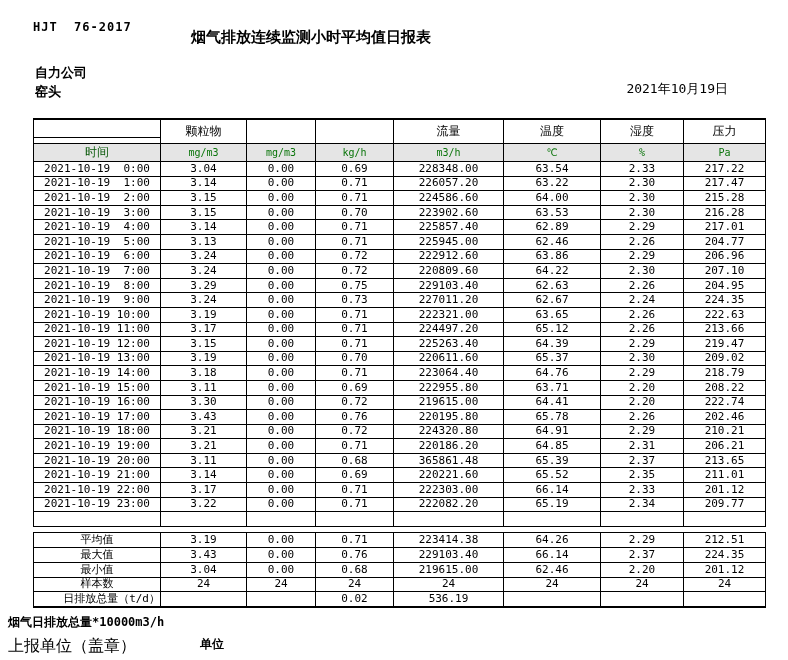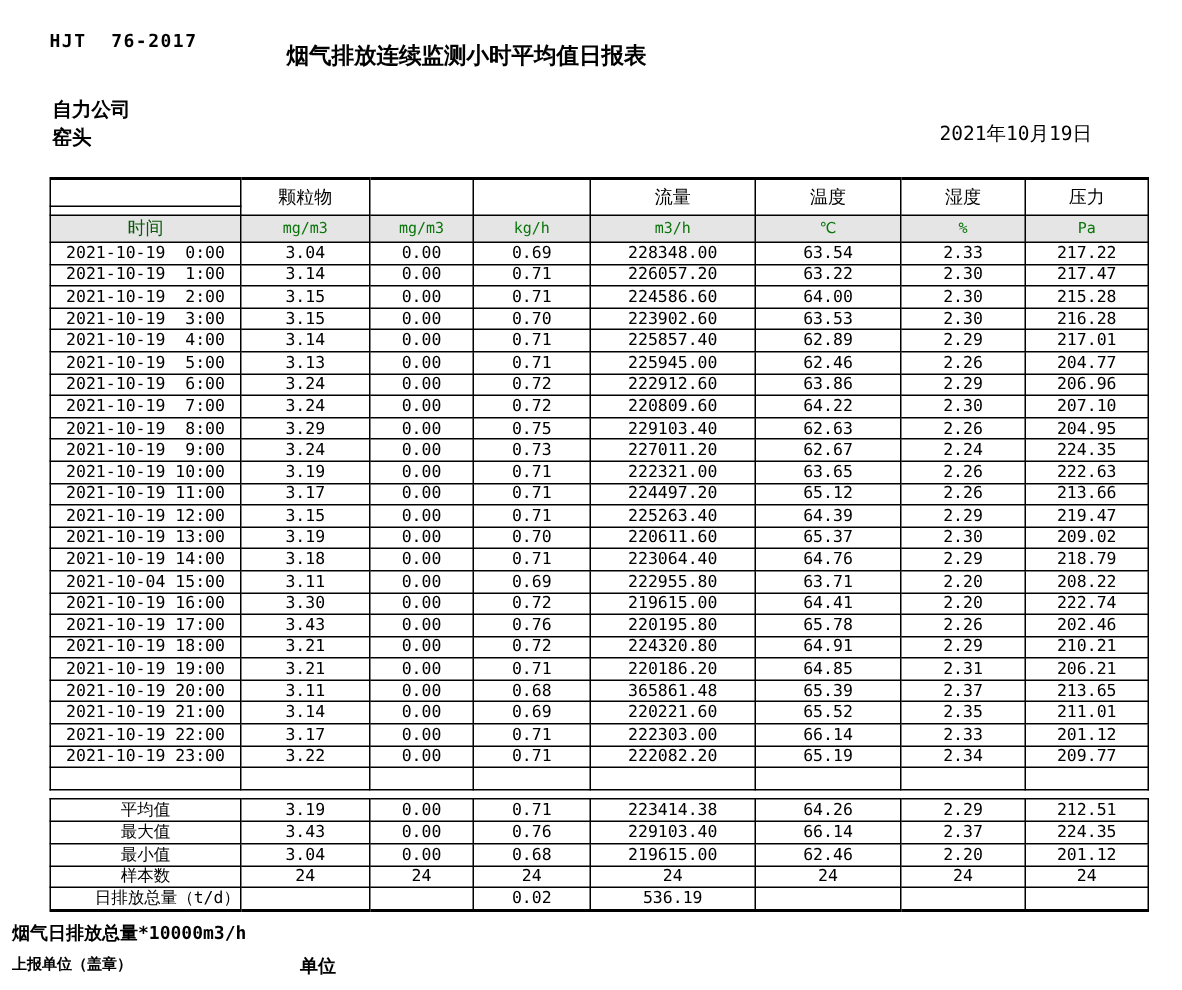--- a/index.html
+++ b/index.html
@@ -8,21 +8,21 @@
     font-family:"DejaVu Sans Mono","DejaVu Sans",sans-serif;color:#000;
     overflow:hidden;
   }
   .abs{position:absolute;white-space:pre;}
   .hjt{left:33px;top:8px;font-size:12px;font-weight:bold;letter-spacing:1px;margin-top:12px;}
   .title{left:0;top:28px;width:622px;text-align:center;font-size:15px;font-weight:bold;}
   .company{left:35px;top:64px;font-size:13px;font-weight:bold;text-align:center;}
   .location{left:35px;top:83px;font-size:13px;font-weight:bold;}
   .date{right:60px;top:80px;font-size:13px;}
   .note{left:8px;top:614px;font-size:12px;font-weight:bold;}
-  .report-unit{left:8px;top:636px;font-size:10px;font-weight:bold;}
+  .report-unit{left:8px;top:636px;font-size:16px;font-weight:normal;}
   .unit-label{left:200px;top:636px;font-size:12px;font-weight:bold;}
 
   table.report{
     position:absolute;left:33px;top:118px;width:732px;
     border-collapse:collapse;table-layout:fixed;
   }
   table.report td{
     border:1px solid #000;padding:0;margin:0;
     text-align:center;vertical-align:middle;
     font-size:11px;line-height:1.1;white-space:pre;overflow:hidden;
@@ -228,21 +228,21 @@
         <td class="bl">2021-10-19 14:00</td>
         <td>3.18</td>
         <td>0.00</td>
         <td>0.71</td>
         <td>223064.40</td>
         <td>64.76</td>
         <td>2.29</td>
         <td class="br">218.79</td>
       </tr>
       <tr class="drow">
-        <td class="bl">2021-10-04 15:00</td>
+        <td class="bl">2021-10-19 15:00</td>
         <td>3.11</td>
         <td>0.00</td>
         <td>0.69</td>
         <td>222955.80</td>
         <td>63.71</td>
         <td>2.20</td>
         <td class="br">208.22</td>
       </tr>
       <tr class="drow">
         <td class="bl">2021-10-19 16:00</td>

